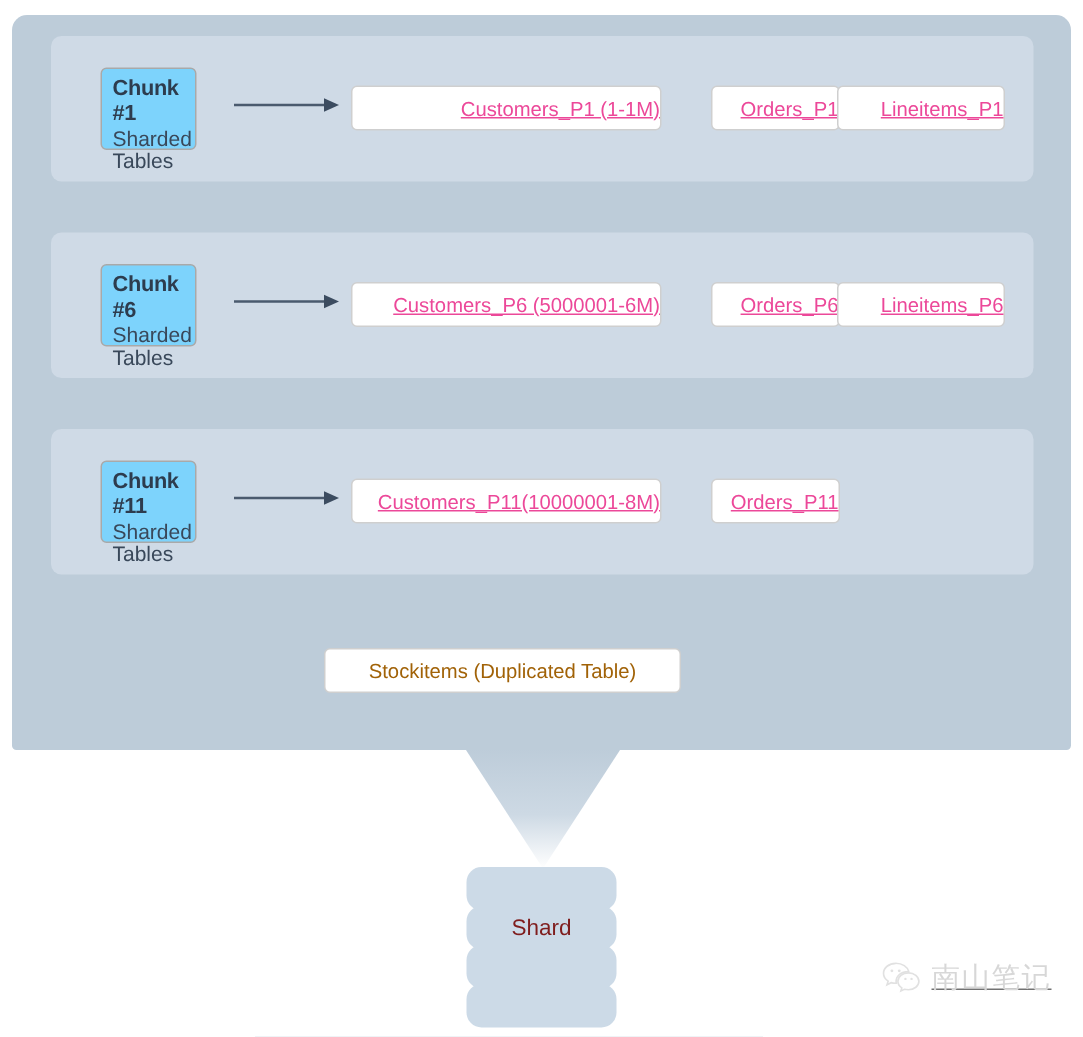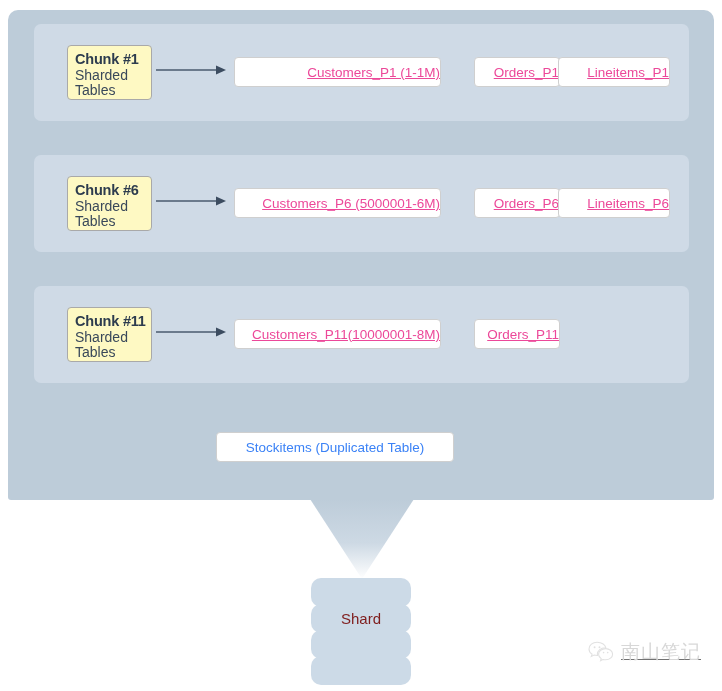--- a/index.html
+++ b/index.html
@@ -46,23 +46,23 @@
   }
   .chunk-row.r1 { top: 24px; }
   .chunk-row.r2 { top: 155px; }
   .chunk-row.r3 { top: 286px; }
 
   
   .chunk-box {
     position: absolute;
     left: 33px;
     top: 21px;
-    width: 85px;
+    width: 64px;
     height: 55px;
-    background: #fef9c3;
+    background: #7dd3fc;
     border: 1px solid #a9a9a9;
     border-radius: 4px;
     box-sizing: border-box;
     padding: 5px 0 0 7px;
   }
   .chunk-title {
     font-size: 14.5px;
     font-weight: bold;
     color: #2d3c4e;
     line-height: 17px;
@@ -112,21 +112,21 @@
     width: 238px;
     height: 30px;
     background: #ffffff;
     border: 1px solid #cfcfcf;
     border-radius: 4px;
     box-sizing: border-box;
     display: flex;
     align-items: center;
     justify-content: center;
     font-size: 13.5px;
-    color: #3b82f6;
+    color: #a16207;
     white-space: nowrap;
   }
 
   
   .funnel {
     position: absolute;
     left: 252px;
     top: 499px;
     width: 220px;
     height: 84px;

